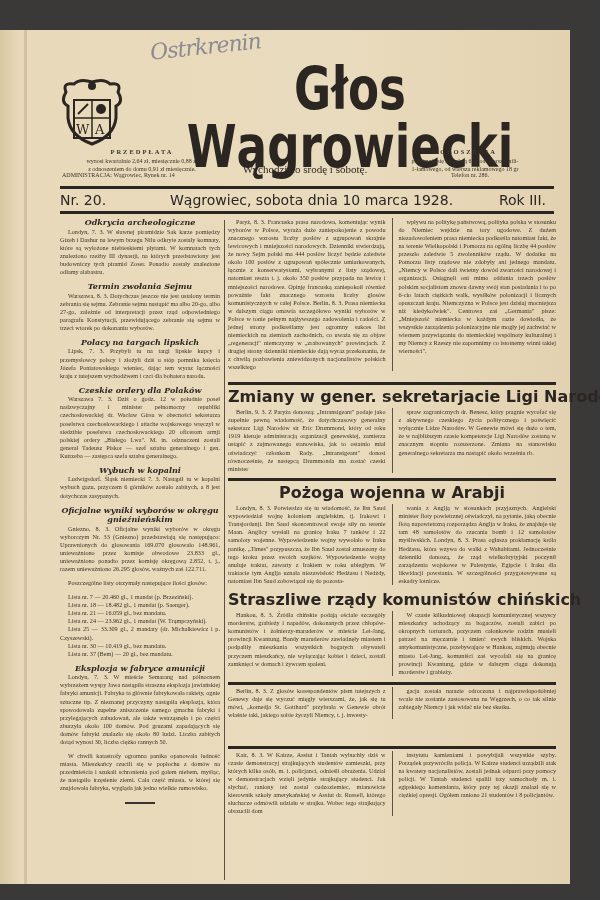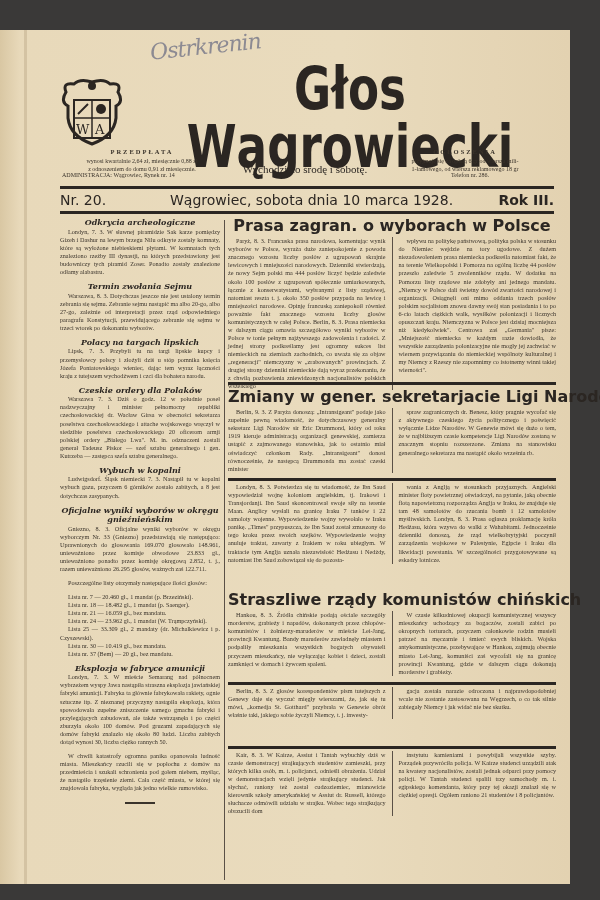--- a/index.html
+++ b/index.html
@@ -13,21 +13,21 @@
   .sub-left{position:absolute;left:62px;top:148px;width:160px;text-align:center;font-size:6px;color:#3a332b;line-height:1.35;}
   .sub-left .h,.sub-right .h{letter-spacing:2px;font-weight:bold;font-size:6.5px;}
   .sub-right{position:absolute;left:385px;top:148px;width:160px;text-align:center;font-size:6px;color:#3a332b;line-height:1.35;}
   .admin{position:absolute;left:62px;top:172px;width:170px;font-size:6px;color:#3a332b;}
   .tel{position:absolute;left:420px;top:172px;width:100px;font-size:6px;text-align:center;color:#3a332b;}
   .motto{position:absolute;left:225px;top:163px;width:160px;text-align:center;font-size:11px;color:#2b2622;}
   .rule{position:absolute;left:60px;width:494px;background:#2b2622;}
   .infobar{position:absolute;left:60px;top:192px;width:494px;height:18px;font-family:"DejaVu Sans",sans-serif;font-size:14px;color:#2b2622;}
   .infobar .nr{position:absolute;left:0;top:0;font-weight:normal;}
   .infobar .date{position:absolute;left:110px;top:0;}
-  .infobar .rok{position:absolute;right:0;top:0;font-weight:bold;margin-left:41px;}
+  .infobar .rok{position:absolute;right:8px;top:0;font-weight:normal;margin-left:41px;}
   .col-left{position:absolute;left:60px;top:218px;width:160px;}
   .art h4{margin:0;text-align:center;font-family:"DejaVu Serif",serif;font-size:8px;font-weight:bold;color:#2b2622;line-height:1.2;font-style:italic;}
   .art p{margin:0 0 6px 0;font-size:6.2px;line-height:1.3;color:#3a332b;text-align:justify;text-indent:8px;}
   .vline{position:absolute;left:224px;top:220px;width:1px;height:660px;background:#5a5046;}
   .right{position:absolute;left:228px;width:328px;}
   .big-h{margin:0;text-align:center;font-family:"DejaVu Sans",sans-serif;font-size:16px;color:#2b2622;line-height:1.2;white-space:nowrap;}
   .two-col{display:flex;gap:6px;margin-top:2px;}
   .two-col .c{flex:1;font-size:6.2px;line-height:1.3;color:#3a332b;text-align:justify;}
   .two-col .c p{margin:0;text-indent:8px;}
   .two-col .sep{width:1px;background:#5a5046;}
@@ -115,21 +115,20 @@
     <h4>Eksplozja w fabryce amunicji</h4>
     <p>Londyn, 7. 3. W mieście Semarang nad północnem wybrzeżem wyspy Jawa nastąpiła straszna eksplozja jawiańskiej fabryki amunicji. Fabryka ta głównie fabrykowała rakiety, ognie sztuczne itp. Z nieznanej przyczyny nastąpiła eksplozja, która spowodowała zupełne zniszczenie samego gmachu fabryki i przylegających zabudowań, ale także wstrząsnęła i po części zburzyła około 100 domów. Pod gruzami zapadających się domów fabryki znalazło się około 80 ludzi. Liczba zabitych dotąd wynosi 30, liczba ciężko rannych 50.</p>
     <p>W chwili katastrofy ogromna panika opanowała ludność miasta. Mieszkańcy rzucili się w popłochu z domów na przedmieścia i szukali schronienia pod gołem niebem, myśląc, że nastąpiło trzęsienie ziemi. Cała część miasta, w której się znajdowała fabryka, wygląda jak jedno wielkie rumowisko.</p>
     <div class="endmark"></div>
   </div>
 </div>
 
 <div class="vline"></div>
 
 <div class="right" style="top:216px;">
-  <h2 class="big-h">Prasa zagran. o wyborach w Polsce</h2>
   <div class="two-col">
     <div class="c">
         <p>Paryż, 8. 3. Francuska prasa narodowa, komentując wynik wyborów w Polsce, wyraża duże zaniepokojenie z powodu znacznego wzrostu liczby posłów z ugrupowań skrajnie lewicowych i mniejszości narodowych. Dzienniki stwierdzają, że nowy Sejm polski ma 444 posłów liczyć będzie zaledwie około 100 posłów z ugrupowań spółecznie umiarkowanych, łącznie z konserwatystami, wybranymi z listy rządowej, natomiast reszta t. j. około 350 posłów przypada na lewicę i mniejszości narodowe. Opinję francuską zaniepokoił również poważnie fakt znacznego wzrostu liczby głosów komunistycznych w całej Polsce. Berlin, 8. 3. Prasa niemiecka w dalszym ciągu omawia szczegółowo wyniki wyborów w Polsce w tonie pełnym najżywszego zadowolenia i radości. Z jednej strony podkreślamy jest ogromny sukces list niemieckich na ziemiach zachodnich, co uważa się za objaw „regeneracji" niemczyzny w „zrabowanych" prowincjach. Z drugiej strony dzienniki niemieckie dają wyraz przekonaniu, że z chwilą pozbawienia zniewidzonych nacjonalistów polskich wszelkiego</p>
       </div>
     <div class="sep"></div>
     <div class="c">
         <p>wpływu na politykę państwową, polityka polska w stosunku do Niemiec wejdzie na tory ugodowe. Z dużem niezadowoleniem prasa niemiecka podkreśla natomiast fakt, że na terenie Wielkopolski i Pomorza na ogólną liczbę 44 posłów przeszło zaledwie 5 zwolenników rządu. W dodatku na Pomorzu listy rządowe nie zdobyły ani jednego mandatu. „Niemcy w Polsce dali świetny dowód zwartości narodowej i organizacji. Osiągnęli oni mimo oddania trzech posłów polskim socjalistom znowu dawny swój stan posiadania i to po 6-cio latach ciężkich walk, wysiłków polonizacji i licznych opuszczań kraju. Niemczyzna w Polsce jest dzisiaj mocniejsza niż kiedykolwiek". Centrowa zaś „Germania" pisze: „Mniejszość niemiecka w każdym razie dowiodła, że wszystkie zarządzenia polonizacyjne nie mogły jej zachwiać w wiernem przywiązaniu do niemieckiej wspólnoty kulturalnej i my Niemcy z Rzeszy nie zapomnimy co istotnemy winni takiej wierności".</p>
       </div>
   </div>
 </div>
@@ -143,20 +142,21 @@
       </div>
     <div class="sep"></div>
     <div class="c">
         <p>spraw zagranicznych dr. Benesz, który pragnie wycofać się z aktywnego czeskiego życia politycznego i poświęcić wyłącznie Lidze Narodów. W Genewie mówi się dużo o tem, że w najbliższym czasie kompetencje Ligi Narodów zostaną w znacznym stopniu rozszerzone. Zmiana na stanowisku generalnego sekretarza ma nastąpić około września rb.</p>
       </div>
   </div>
 </div>
 
 <div class="right" style="top:474px;">
   <div class="hr-thick"></div>
+  <h2 class="big-h">Pożoga wojenna w Arabji</h2>
   <div class="two-col">
     <div class="c">
         <p>Londyn, 8. 3. Potwierdza się tu wiadomość, że Ibn Saud wypowiedział wojnę koloniom angielskim, tj. Irakowi i Transjordanji. Ibn Saud skoncentrował swoje siły na terenie Maan. Anglicy wysłali na granicę Iraku 7 tanków i 22 samoloty wojenne. Wypowiedzenie wojny wywołało w Iraku panikę. „Times" przypuszcza, że Ibn Saud został zmuszony do tego kroku przez swoich szejków. Wypowiedzenie wojny anuluje traktat, zawarty z Irakiem w roku ubiegłym. W traktacie tym Anglja uznała niezawisłość Hedżasu i Nedżdy, natomiast Ibn Saud zobowiązał się do pozosta-</p>
       </div>
     <div class="sep"></div>
     <div class="c">
         <p>wania z Anglją w stosunkach przyjaznych. Angielski minister floty powietrznej oświadczył, na pytanie, jaką obecnie flotą napowietrzną rozporządza Anglja w Iraku, że znajduje się tam 48 samolotów do rzucania bomb i 12 samolotów myśliwskich. Londyn, 8. 3. Prasa ogłasza proklamację króla Hedżasu, która wzywa do walki z Wahabitami. Jednocześnie dzienniki donoszą, że rząd wielkobrytyjski poczynił zarządzenia wojskowe w Palestynie, Egipcie i Iraku dla likwidacji powstania. W szczególności przygotowywane są eskadry lotnicze.</p>
       </div>
   </div>
 </div>

